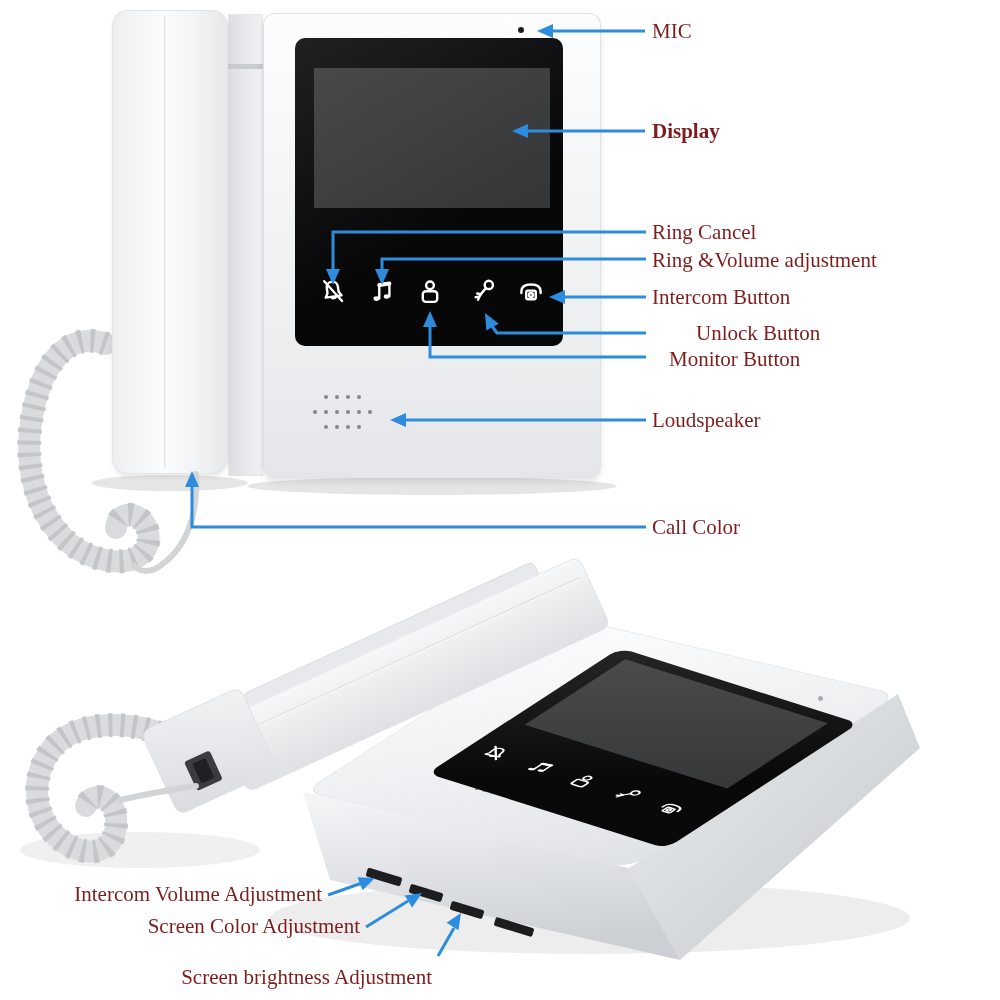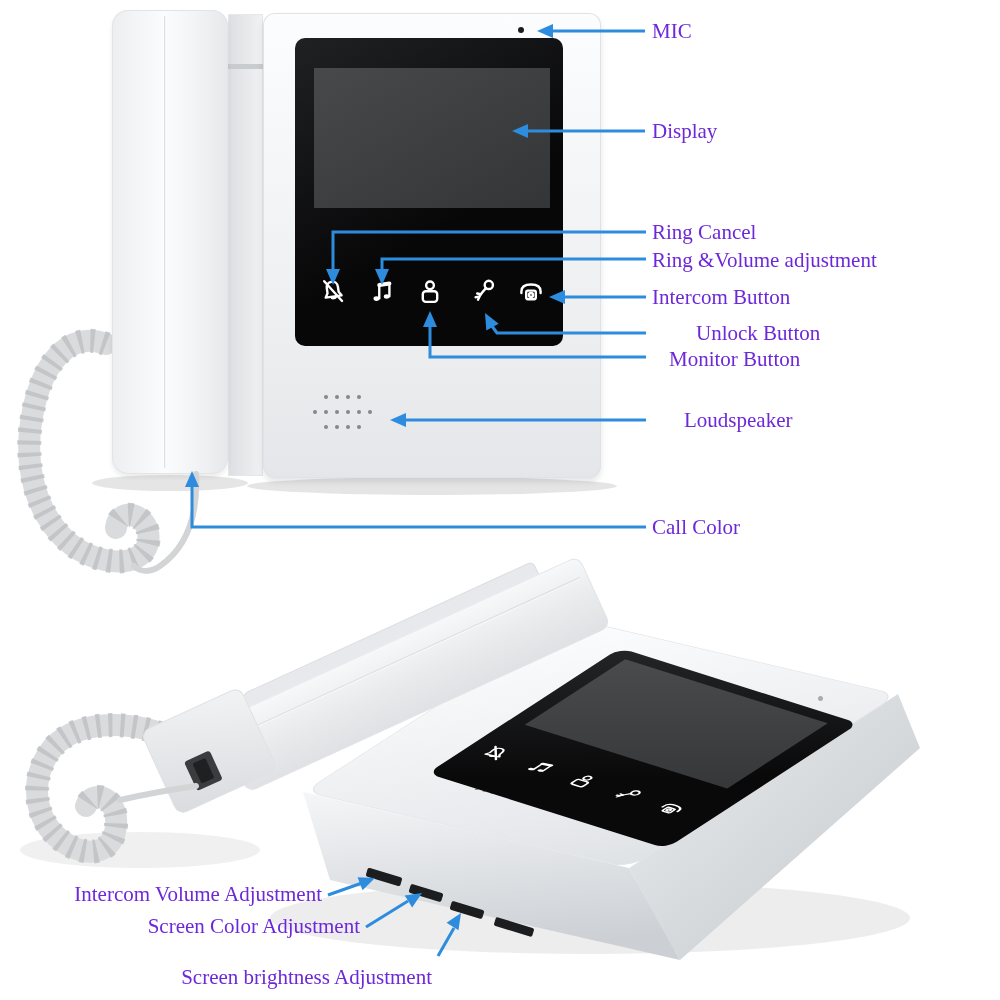--- a/index.html
+++ b/index.html
@@ -2,29 +2,29 @@
 <html><head>
 <meta charset="utf-8">
 <style>
   html,body{margin:0;padding:0;background:#ffffff;}
   .stage{position:relative;width:1000px;height:1000px;background:#ffffff;overflow:hidden;
          font-family:"Liberation Serif", serif;}
   svg.base{position:absolute;left:0;top:0;z-index:0;}
   svg.overlay{position:absolute;left:0;top:0;z-index:10;pointer-events:none;}
 
   
-  .lbl{position:absolute;z-index:11;font-size:21px;line-height:24px;color:#6d28d9;white-space:nowrap;}
+  .lbl{position:absolute;z-index:11;font-size:21px;line-height:24px;color:#7f1d1d;white-space:nowrap;}
   #lbl-mic{left:652px;top:19px;}
-  #lbl-display{left:652px;top:119px;}
+  #lbl-display{left:652px;top:119px;font-weight:bold;}
   #lbl-ring-cancel{left:652px;top:220px;}
   #lbl-ring-volume{left:652px;top:248px;}
   #lbl-intercom{left:652px;top:285px;font-family:Liberation Serif, serif;}
   #lbl-unlock{left:652px;top:321px;margin-left:44px;}
   #lbl-monitor{left:652px;top:347px;margin-left:17px;}
-  #lbl-loudspeaker{left:652px;top:408px;margin-left:32px;}
+  #lbl-loudspeaker{left:652px;top:408px;}
   #lbl-call-handle{left:652px;top:515px;}
   #lbl-intercom-volume{right:678px;top:882px;}
   #lbl-screen-color{right:640px;top:914px;}
   #lbl-screen-brightness{right:568px;top:949px;margin-top:16px;}
 
   
   .f-handset{position:absolute;left:112px;top:10px;width:116px;height:464px;z-index:2;
     border-radius:16px;background:linear-gradient(90deg,#eceef0,#fbfcfd 45%,#f3f4f6 70%,#e6e8ea);
     box-shadow:inset 0 0 0 1px #e2e4e7,0 3px 5px rgba(0,0,0,.08);}
   .f-handset-seam{position:absolute;left:52px;top:6px;width:2px;height:452px;

